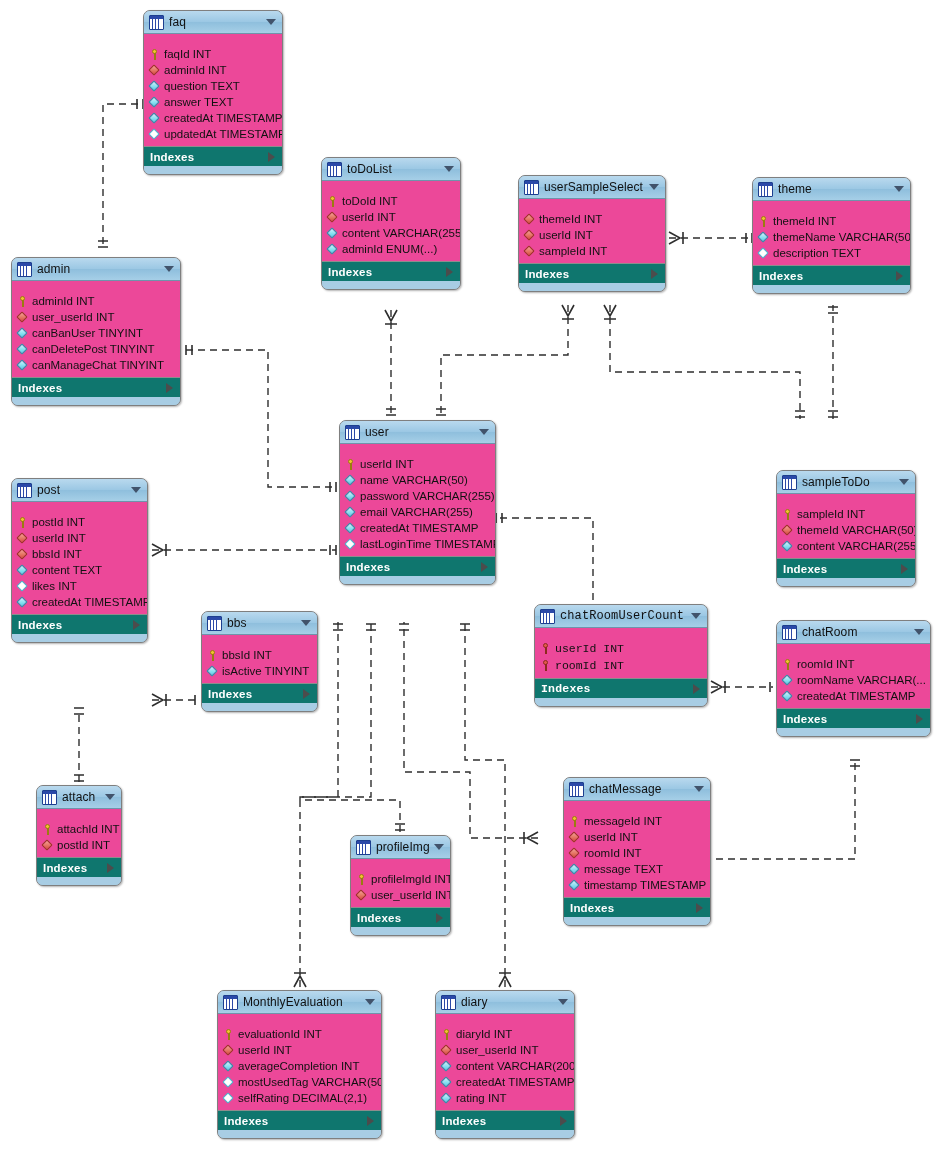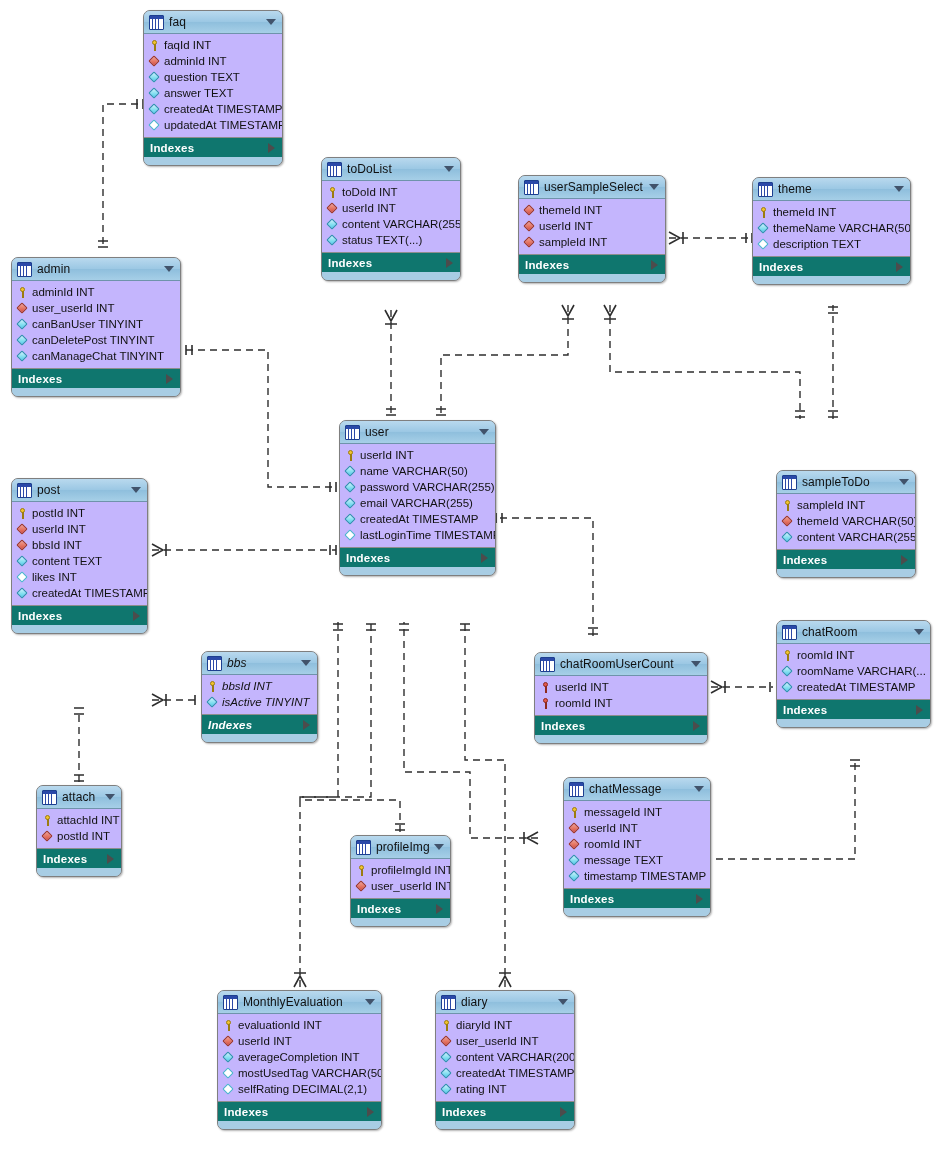--- a/index.html
+++ b/index.html
@@ -37,22 +37,22 @@
   }
   .tbl .hdr .tname{
     font-size:12px;color:#101010;white-space:nowrap;letter-spacing:.1px;
   }
   .tbl .hdr .caret{
     position:absolute;right:6px;top:50%;transform:translateY(-50%);
     width:0;height:0;border-left:5px solid transparent;border-right:5px solid transparent;
     border-top:6px solid #41536b;
   }
   .tbl .cols{
-    background:#c4b5fd;
-    padding:3px 0 4px 0;
+    background:#ec4899;
+    padding:12px 0 4px 0;
   }
   .tbl .col{
     display:flex;align-items:center;
     height:auto;
     padding:2px 4px 2px 5px;
     font-size:11.5px;color:#111;white-space:nowrap;
   }
   .tbl .col .kico{width:11px;height:11px;flex:0 0 11px;margin-right:4px;position:relative;}
   
   .kico.pk::before{
@@ -255,21 +255,21 @@
           <div class="col">
             <span class="kico fk"></span>
             <span>userId INT</span>
           </div>
           <div class="col">
             <span class="kico nn"></span>
             <span>content VARCHAR(255)</span>
           </div>
           <div class="col">
             <span class="kico nn"></span>
-            <span>status TEXT(...)</span>
+            <span>adminId ENUM(...)</span>
           </div>
         </div>
         <div class="idx">
           <span class="ilabel">Indexes</span>
           <span class="itri"></span>
         </div>
         <div class="foot"></div>
       </div>
       <div class="tbl" style="left: 518px; top: 175px; width: 148px;">
         <div class="hdr">
@@ -452,21 +452,21 @@
             <span class="kico nn"></span>
             <span>createdAt TIMESTAMP</span>
           </div>
         </div>
         <div class="idx">
           <span class="ilabel">Indexes</span>
           <span class="itri"></span>
         </div>
         <div class="foot"></div>
       </div>
-      <div class="tbl" style="left: 201px; top: 651px; width: 117px; font-style: italic;">
+      <div class="tbl" style="left: 201px; top: 611px; width: 117px;">
         <div class="hdr">
           <span class="ticon"></span>
           <span class="tname">bbs</span>
           <span class="caret"></span>
         </div>
         <div class="cols">
           <div class="col">
             <span class="kico pk"></span>
             <span>bbsId INT</span>
           </div>
@@ -474,21 +474,21 @@
             <span class="kico nn"></span>
             <span>isActive TINYINT</span>
           </div>
         </div>
         <div class="idx">
           <span class="ilabel">Indexes</span>
           <span class="itri"></span>
         </div>
         <div class="foot"></div>
       </div>
-      <div class="tbl" style="left: 534px; top: 652px; width: 174px;">
+      <div class="tbl" style="left: 534px; top: 604px; width: 174px; font-family: Liberation Mono, monospace;">
         <div class="hdr">
           <span class="ticon"></span>
           <span class="tname">chatRoomUserCount</span>
           <span class="caret"></span>
         </div>
         <div class="cols">
           <div class="col">
             <span class="kico pkfk"></span>
             <span>userId INT</span>
           </div>

